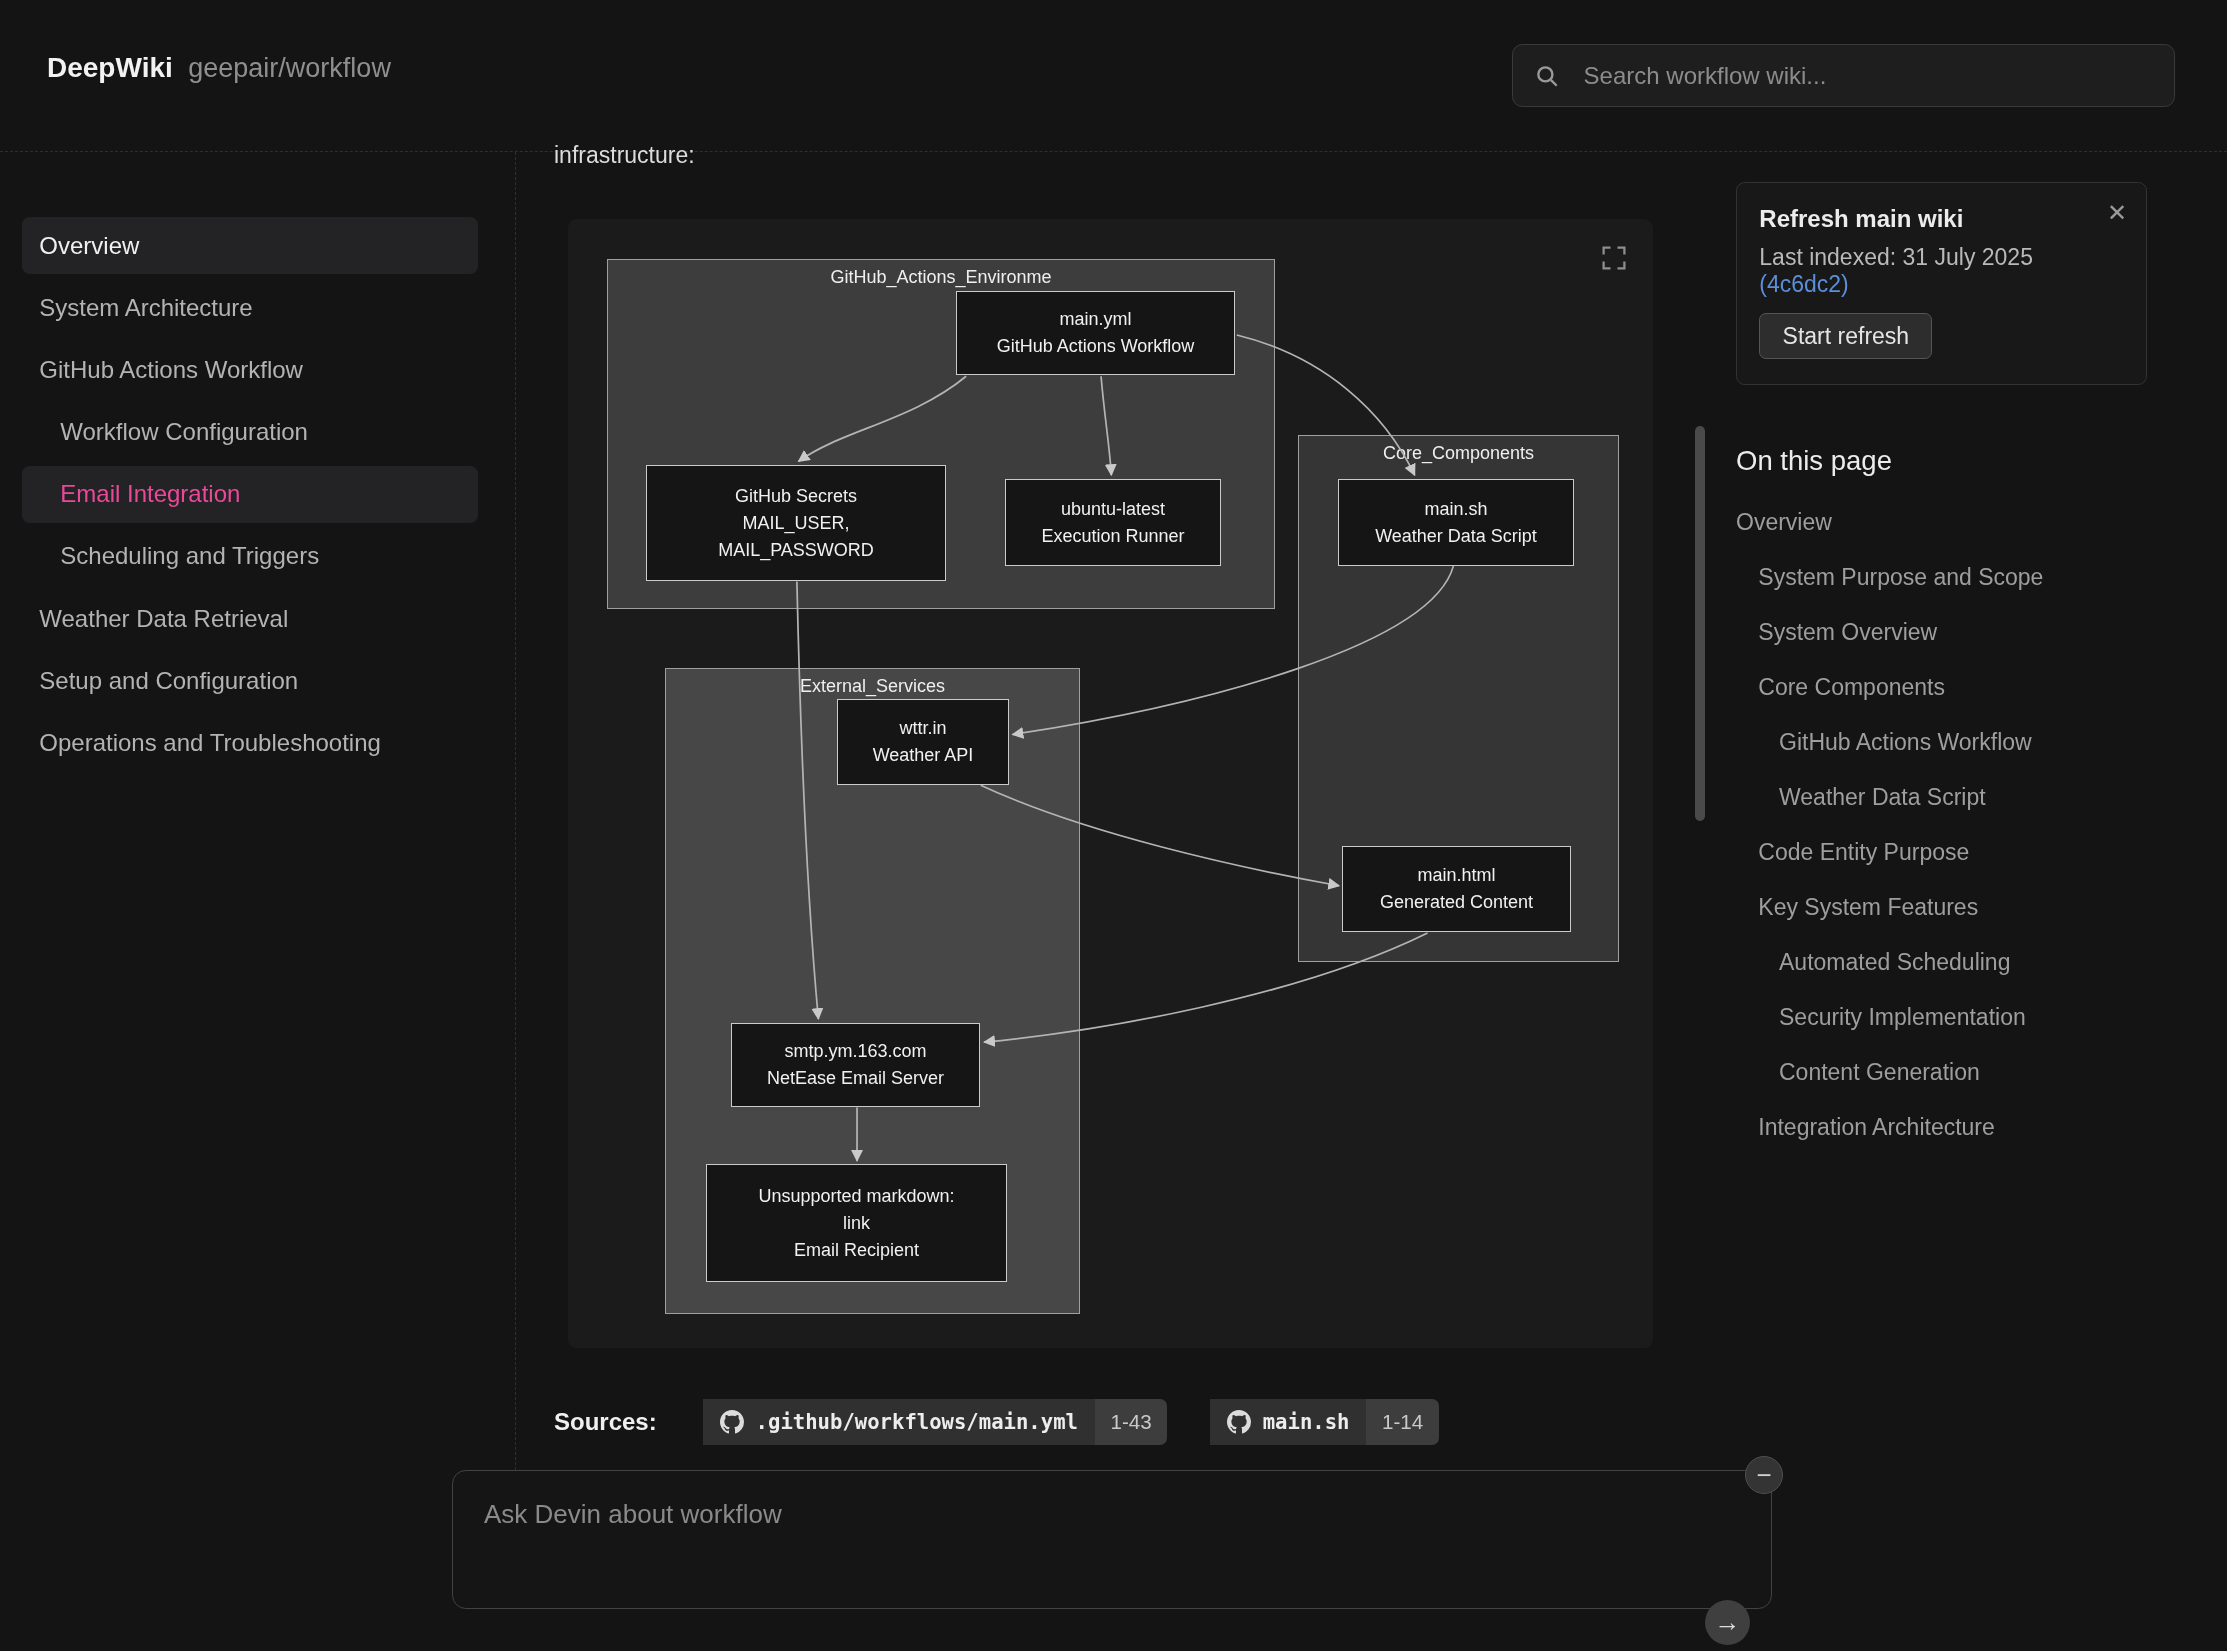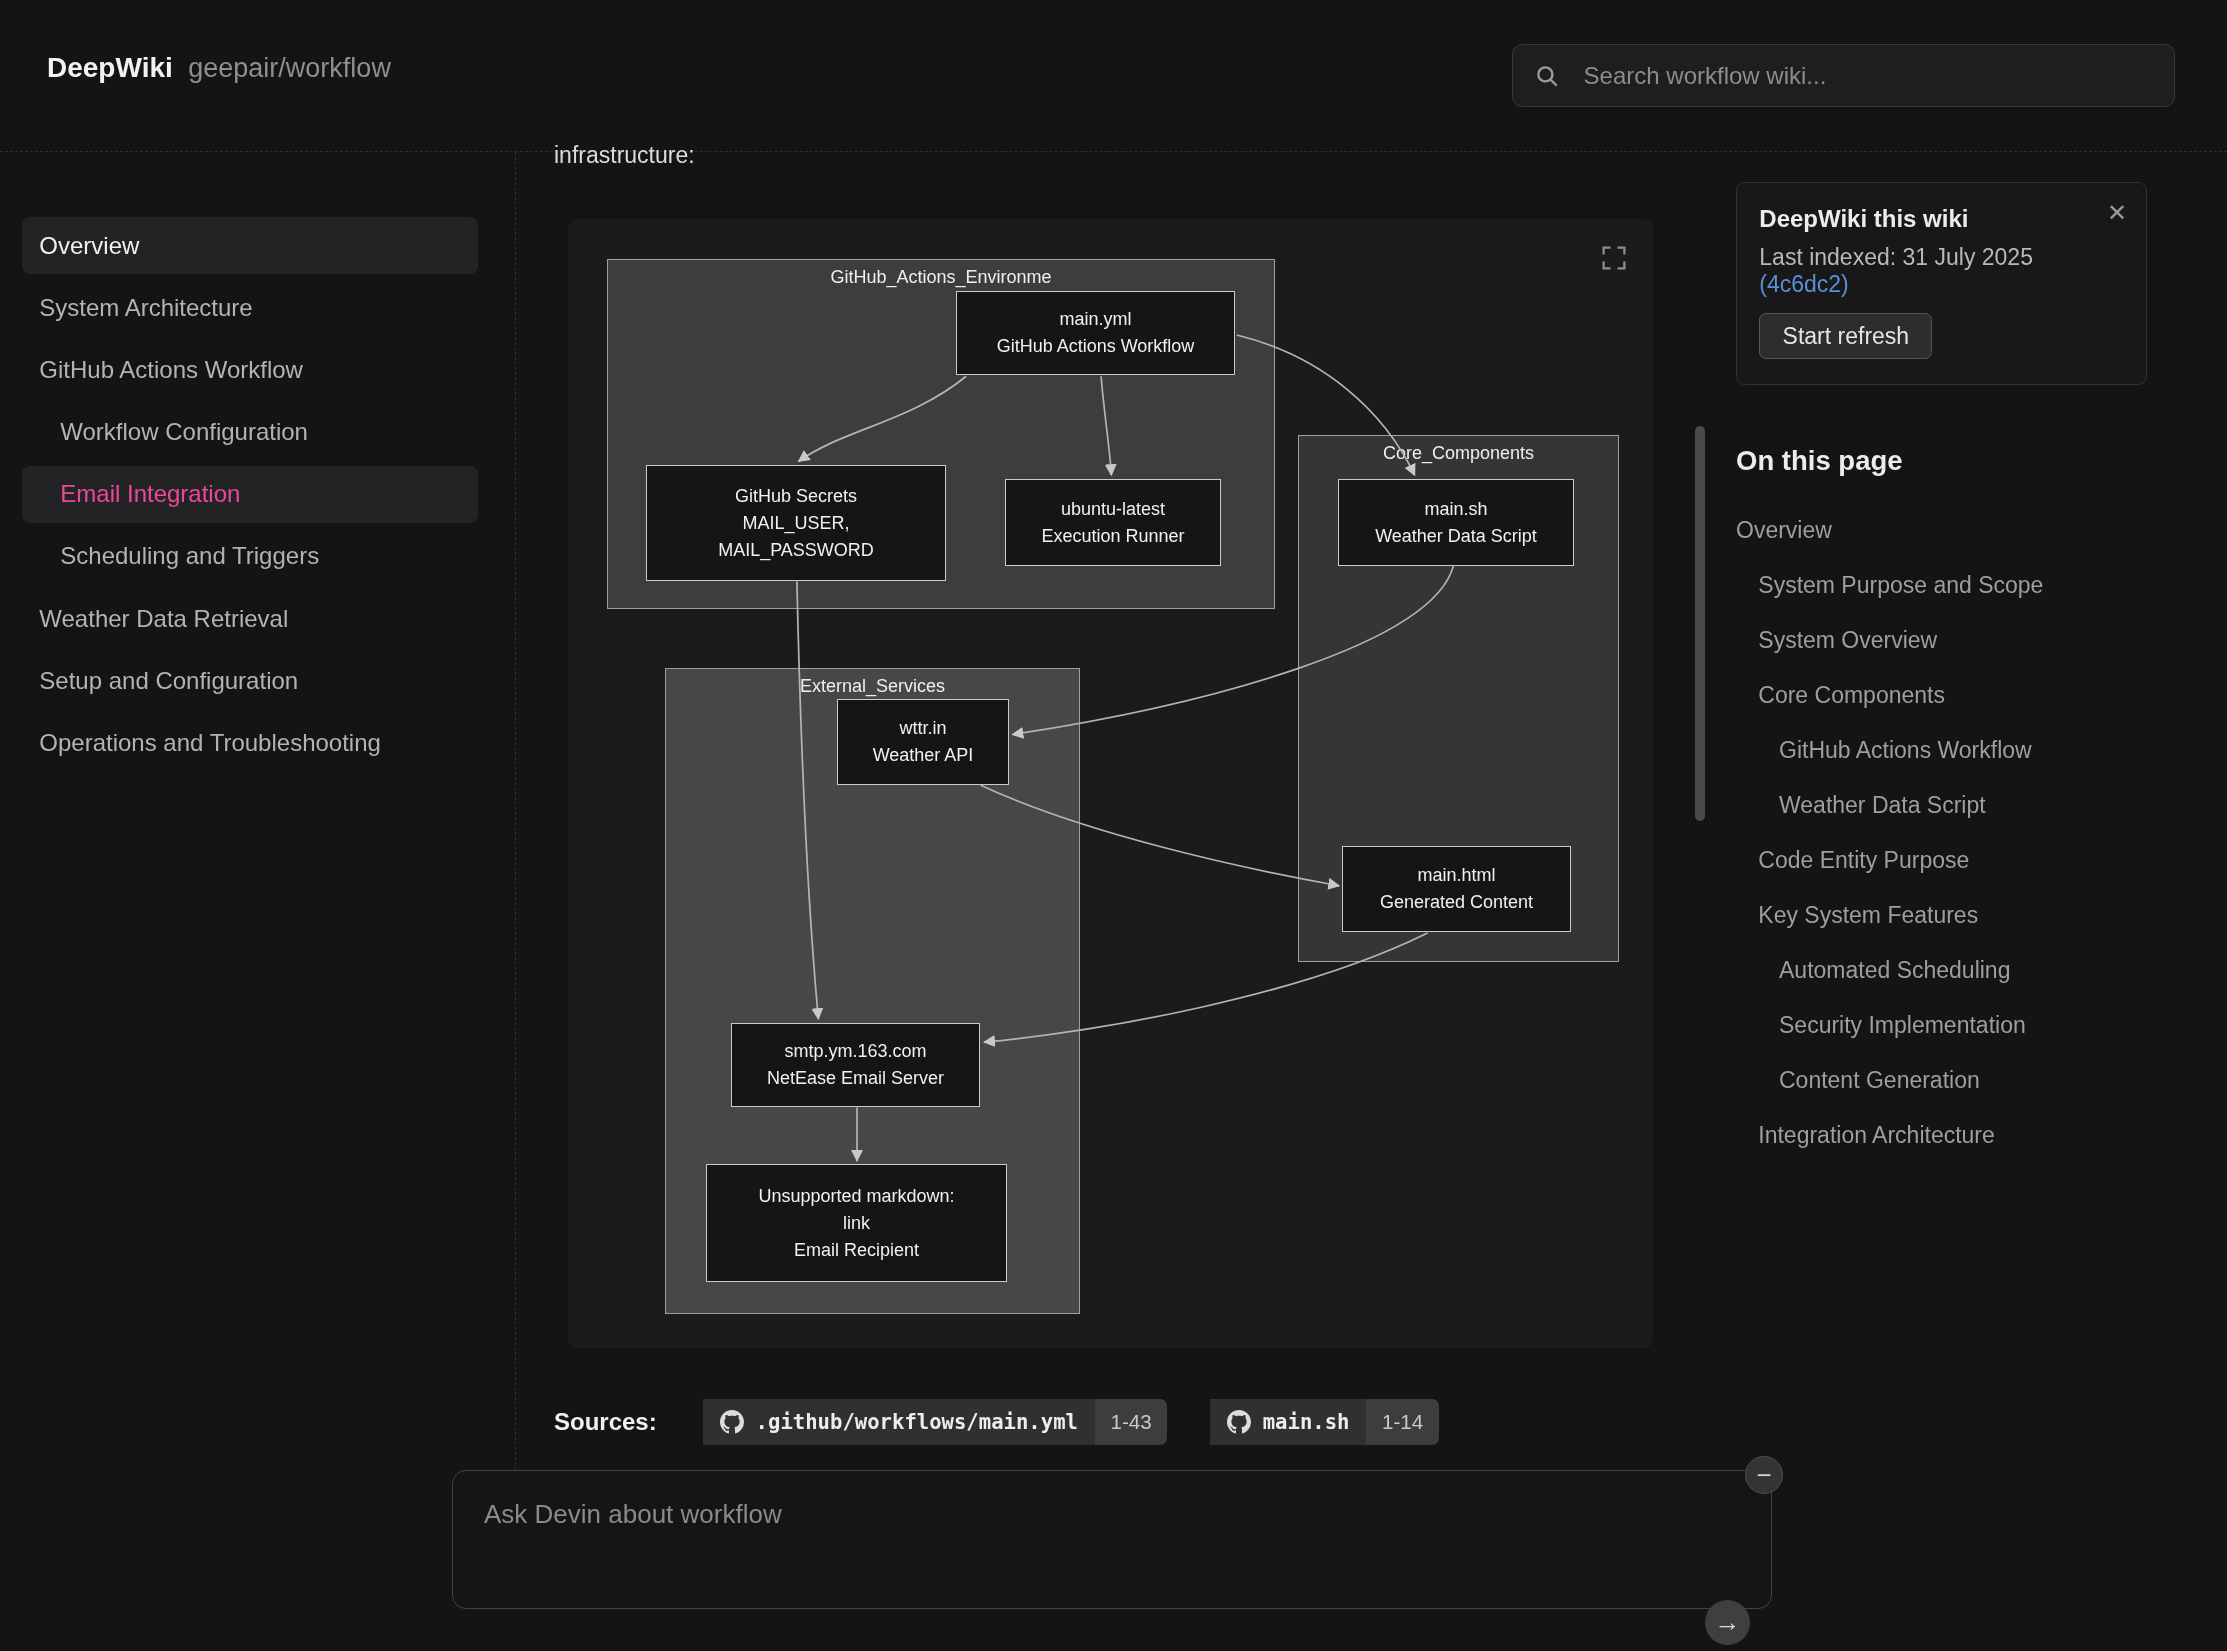--- a/index.html
+++ b/index.html
@@ -41,21 +41,21 @@
   .refresh-card { position:absolute; left:1736px; top:182px; width:411px; height:203px; border:0.9px solid #333; border-radius:8.6px; background:#181818; padding:22.3px; }
   .refresh-title { font-size:24px; font-weight:bold; color:#ececec; }
   .refresh-sub { font-size:23px; color:#b9b9b9; margin-top:10.3px; }
   .refresh-commit { font-size:23px; color:#5b8fd9; cursor:pointer; }
   .refresh-btn { margin-top:15.5px; display:inline-block; background:#2d2d2d; border:0.9px solid #555; border-radius:6.9px; color:#e5e5e5; font-size:23px; padding:8.6px 22.3px; cursor:pointer; }
   .card-close { position:absolute; right:19px; top:15.5px; font-size:24px; color:#9a9a9a; cursor:pointer; }
 
   
   .scroll-thumb { position:absolute; left:1695px; top:426px; width:10.3px; height:395px; background:#4a4a4a; border-radius:5.2px; cursor:pointer; }
   .toc { position:absolute; left:1736px; top:445px; width:447px; }
-  .toc-title { font-size:27.5px; font-weight:700; color:#ececec; margin-bottom:26px; }
+  .toc-title { font-size:27.5px; font-weight:400; color:#ececec; margin-bottom:18px; }
   .toc-item { font-size:23px; color:#9e9e9e; height:55px; display:flex; align-items:center; cursor:pointer; }
   .toc-item.t1 { padding-left:22.3px; }
   .toc-item.t2 { padding-left:43px; }
 
   
   .sources-row { position:absolute; left:554px; top:1399px; display:flex; align-items:center; gap:15.5px; }
   .sources-label { font-size:24px; font-weight:bold; color:#f0f0f0; margin-right:3.4px; }
   .chip { display:flex; align-items:stretch; height:46px; border-radius:6.9px; overflow:hidden; cursor:pointer;padding-left:27px; }
   .chip-main { display:flex; align-items:center; gap:12px; background:#303030; padding:0 17px; }
   .chip-file { font-family:"DejaVu Sans Mono","Liberation Mono",monospace; font-size:20.6px; font-weight:bold; color:#ededed; }
@@ -173,21 +173,21 @@
     </div>
     <div class="node" style="left:138px;top:945px;width:301px;height:118px;">
       <span>Unsupported markdown:</span>
         <span>link</span>
         <span>Email Recipient</span>
     </div>
   </div>
 
   <div class="refresh-card">
     <span class="card-close">✕</span>
-    <div class="refresh-title">DeepWiki this wiki</div>
+    <div class="refresh-title">Refresh main wiki</div>
     <div class="refresh-sub">Last indexed: 31 July 2025</div>
     <div class="refresh-commit">(4c6dc2)</div>
     <div class="refresh-btn">Start refresh</div>
   </div>
 
   <div class="scroll-thumb"></div>
 
   <div class="toc">
     <div class="toc-title">On this page</div>
     <div class="toc-item">Overview</div>

